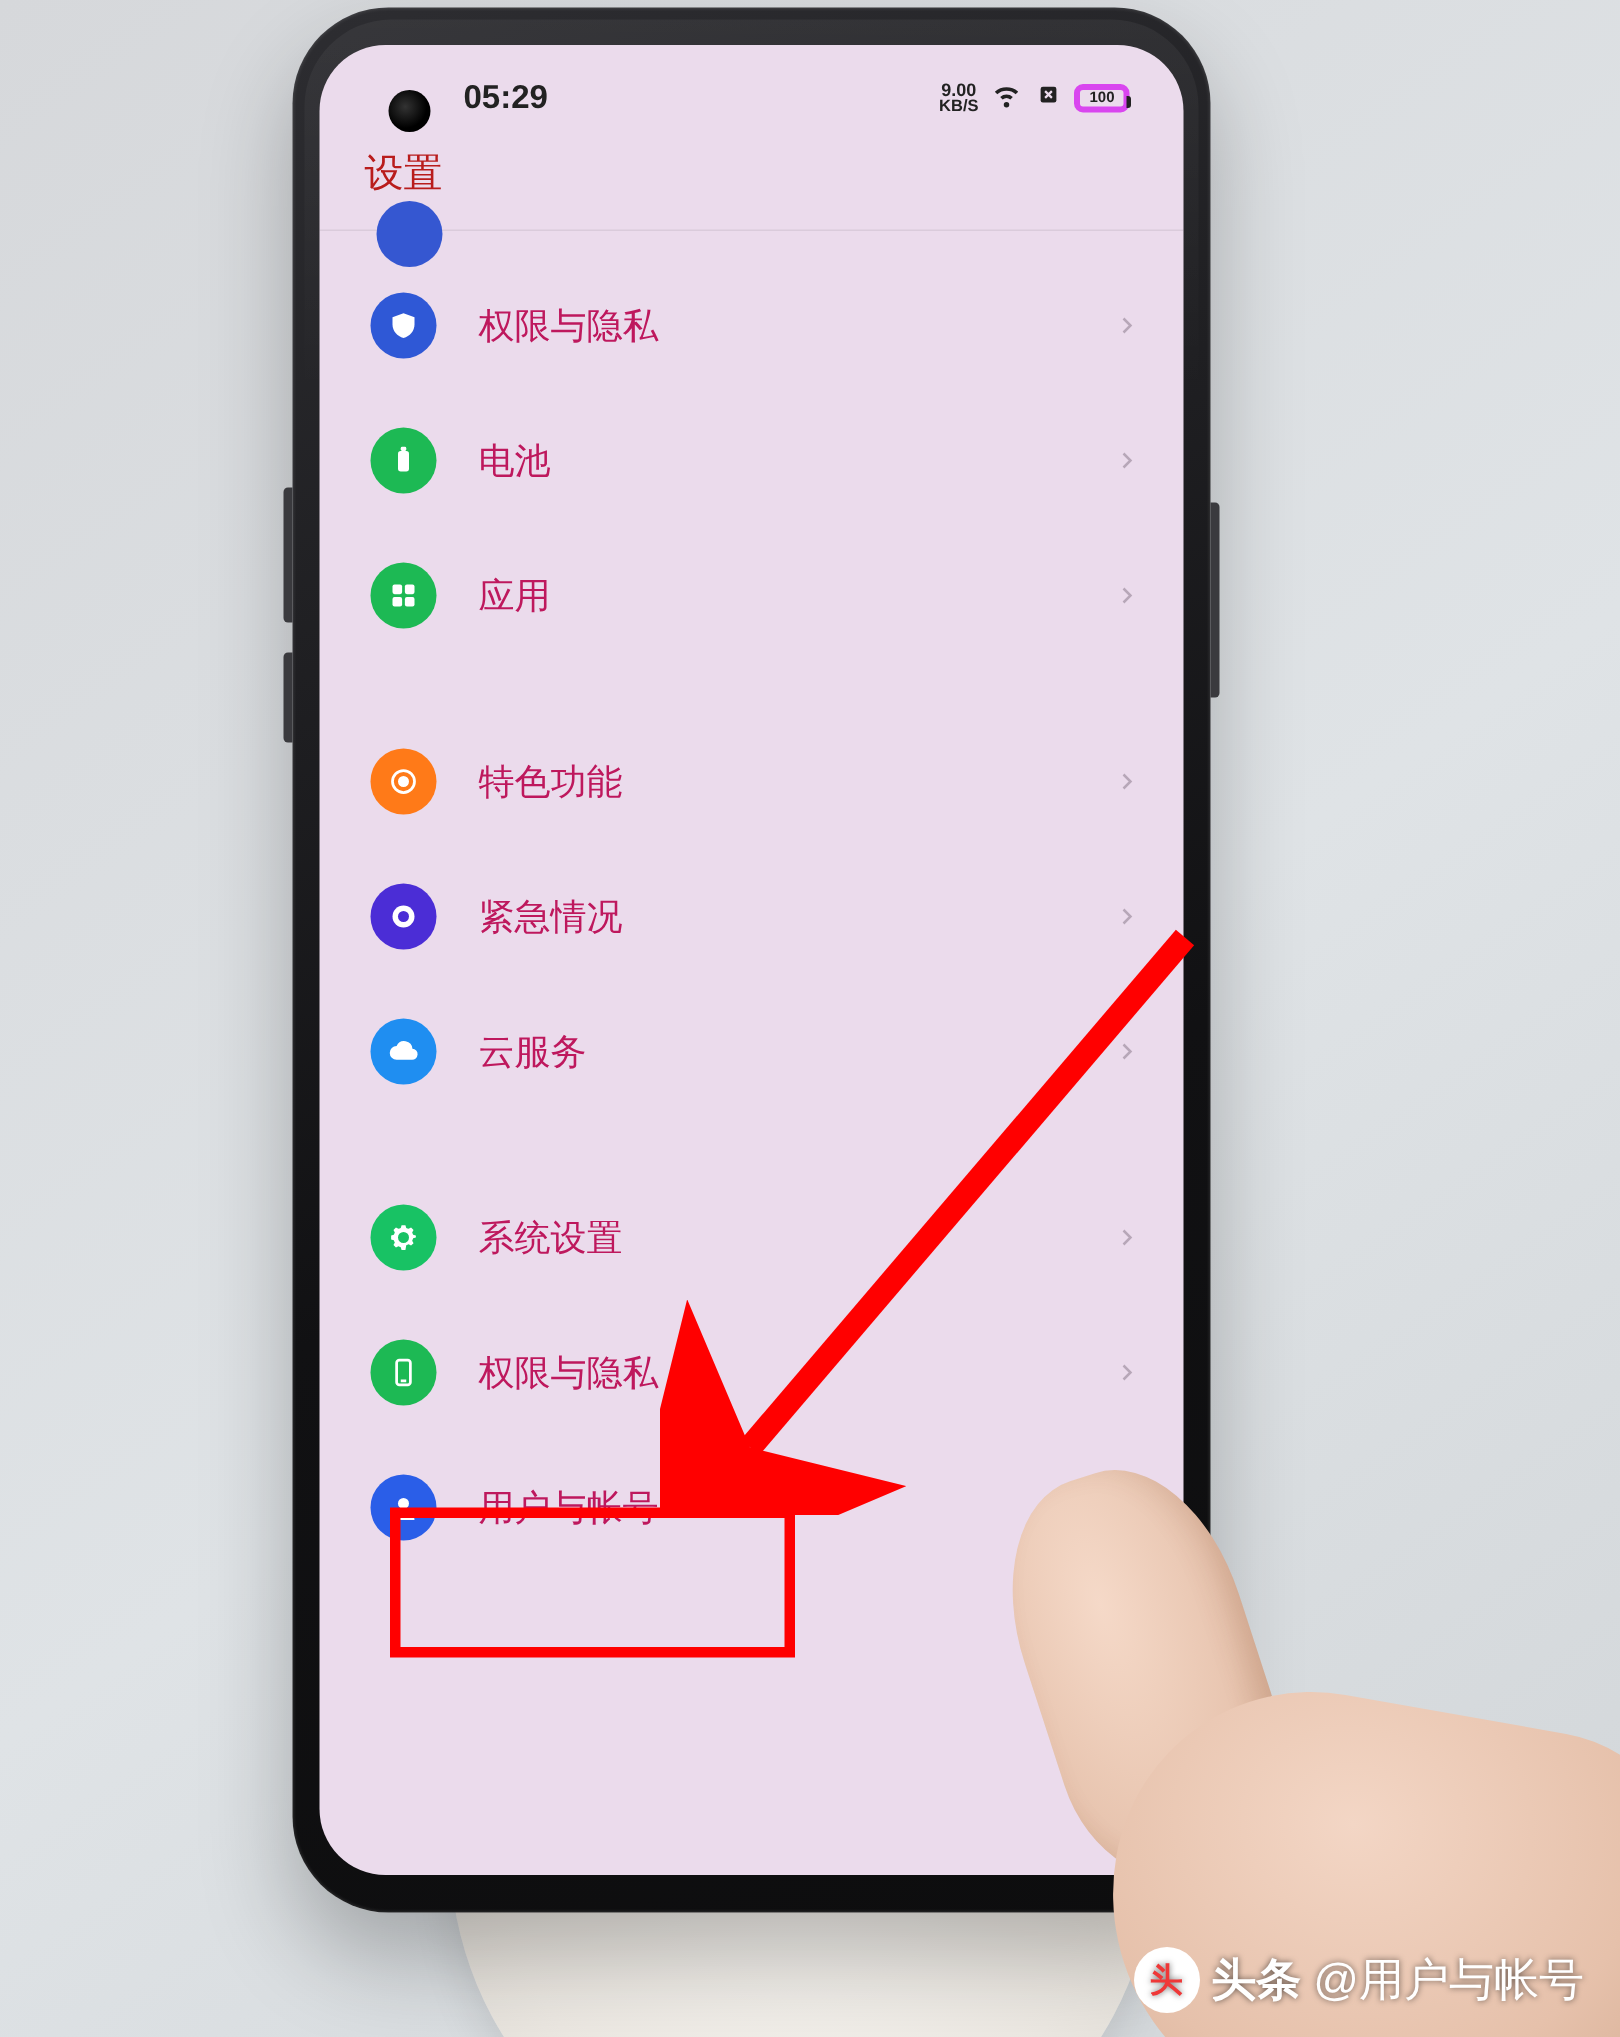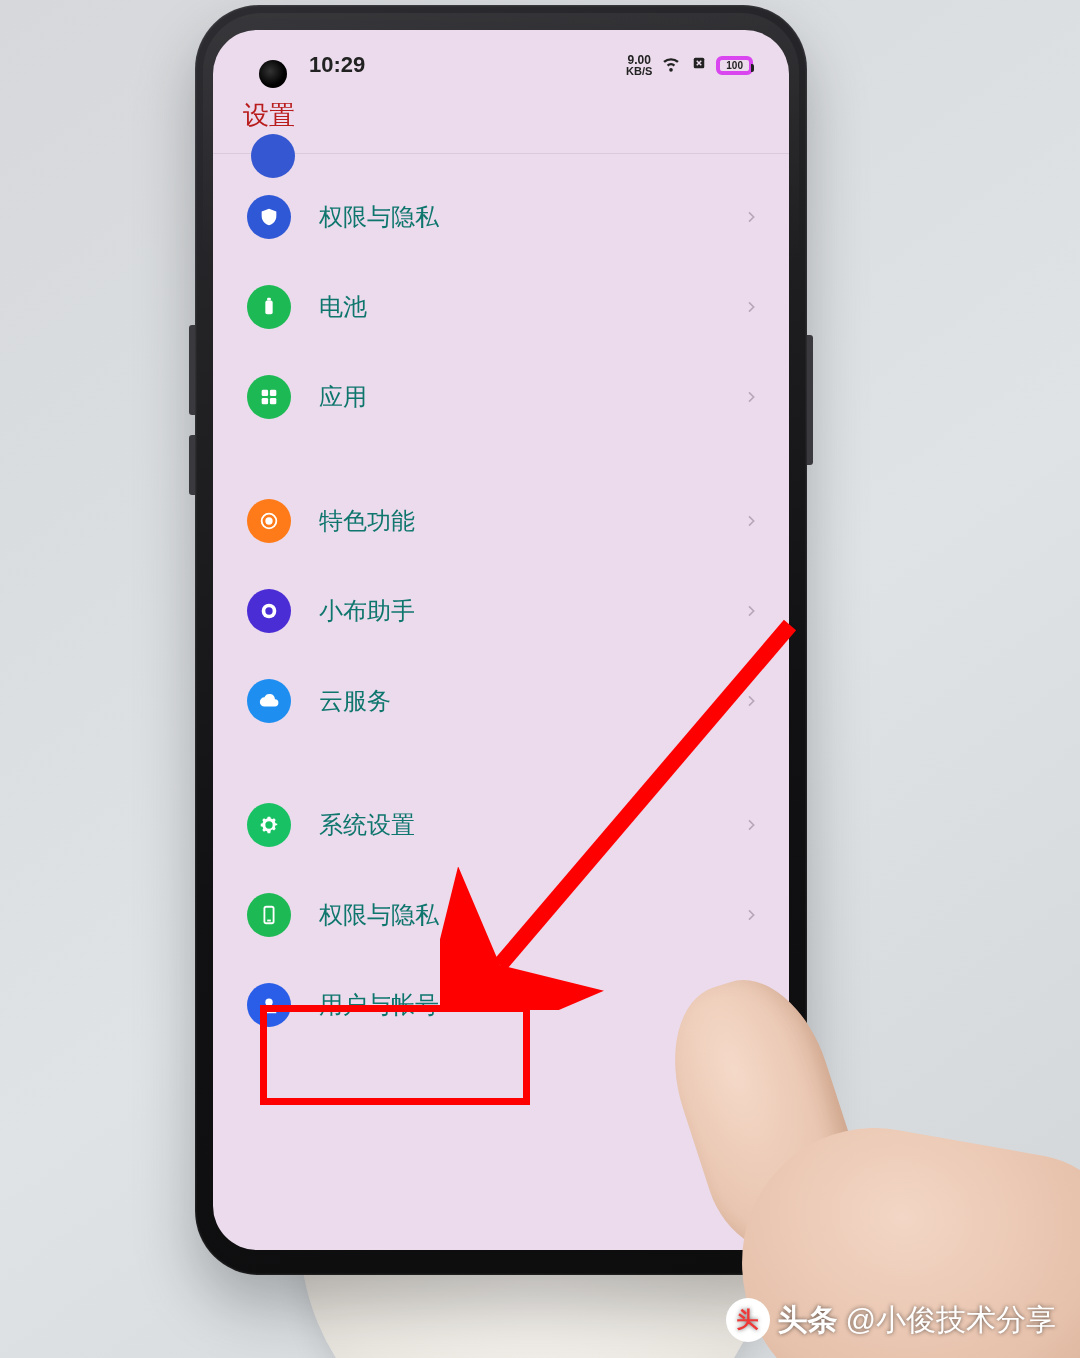--- a/index.html
+++ b/index.html
@@ -15,21 +15,21 @@
 .batt{border:4px solid #d946ef;border-radius:6px;padding:0 6px;font-size:10px;font-weight:700;position:relative}
 .batt:after{content:"";position:absolute;right:-5px;top:4px;width:3px;height:8px;background:#222;border-radius:0 2px 2px 0}
 .header{padding:2px 28px 20px 30px;font-size:26px;font-weight:500;color:#b91c1c;border-bottom:1px solid rgba(0,0,0,.07)}
 .peek{height:18px;position:relative}
 .peek:after{content:"";position:absolute;left:38px;top:-20px;width:44px;height:44px;border-radius:50%;background:#3557d1}
 .list{padding:0 0 0 0}
 .group-gap{height:34px}
 .item{display:flex;align-items:center;height:90px;padding:0 30px 0 34px;position:relative}
 .ico{width:44px;height:44px;border-radius:50%;display:flex;align-items:center;justify-content:center;flex:0 0 44px;margin-right:28px;color:#fff}
 .ico svg{width:22px;height:22px;display:block}
-.label{flex:1;font-size:24px;color:#0f766e;font-weight:400}
+.label{flex:1;font-size:24px;color:#be185d;font-weight:400}
 .chev{color:#b7a7b8}
 .chev svg{width:16px;height:16px;display:block}
 .hl{position:absolute;border:7px solid #ff0000;box-sizing:border-box;pointer-events:none}
 .arrow{position:absolute;pointer-events:none}
 .watermark{position:absolute;right:24px;bottom:16px;display:flex;align-items:center;gap:8px;color:#fff;font-size:30px;text-shadow:0 0 4px rgba(0,0,0,.6)}
 .wm-logo{width:44px;height:44px;border-radius:50%;background:#fff;display:flex;align-items:center;justify-content:center;color:#ef3838;font-weight:900;font-size:22px}
 .charger{position:absolute;left:300px;bottom:-110px;width:470px;height:470px;border-radius:50%;background:radial-gradient(circle,#f8f6f2 0%,#ece8e2 60%,#dedad3 100%);box-shadow:0 10px 30px rgba(0,0,0,.1)}
 .finger{position:absolute;right:0;bottom:0;width:540px;height:440px;pointer-events:none}
 .finger .f1{position:absolute;left:150px;top:60px;width:150px;height:280px;background:radial-gradient(ellipse at 40% 30%,#f5d9c8 0%,#e8c5b0 60%,#d2a98f 100%);border-radius:75px 75px 85px 85px/120px 120px 100px 100px;transform:rotate(-18deg);box-shadow:inset -10px -8px 20px rgba(120,60,30,.15)}
 .finger .palm{position:absolute;right:-40px;bottom:-60px;width:380px;height:280px;background:radial-gradient(ellipse at 40% 30%,#f3d6c5 0%,#e6c1ab 60%,#d2a98f 100%);border-radius:160px 120px 60px 180px;transform:rotate(10deg)}
@@ -45,21 +45,21 @@
 
   <div class="phone">
     <div class="btn-l"></div>
     <div class="btn-l2"></div>
     <div class="btn-r"></div>
 
     <div class="screen">
       <div class="camera"></div>
 
       <div class="statusbar">
-        <span>10:29</span>
+        <span>05:29</span>
         <div class="status-right">
           <div class="kb">
             <div>9.00</div>
             <div>KB/S</div>
           </div>
           <span>
             <svg viewBox="0 0 24 24" width="22" height="22" fill="#222">
                 <path d="M12 18.5a2 2 0 100 4 2 2 0 000-4zm-4.6-3.6a7 7 0 019.2 0l-1.8 1.9a4.4 4.4 0 00-5.6 0zM3.5 11a13 13 0 0117 0l-1.8 1.9a10.4 10.4 0 00-13.4 0z"></path>
               </svg>
           </span>
@@ -143,21 +143,21 @@
             </div>
         </div>
 
         <div class="item">
           <div class="ico" style="background:#4b2dd6">
             <svg viewBox="0 0 24 24" fill="#fff">
                 <circle cx="12" cy="12" r="8"></circle>
                 <circle cx="12" cy="12" r="4" fill="#4b2dd6"></circle>
               </svg>
           </div>
-          <div class="label">小布助手</div>
+          <div class="label">紧急情况</div>
           <div class="chev">
               <svg viewBox="0 0 24 24" fill="none" stroke="currentColor" stroke-width="2.5">
                 <path d="M9 5l7 7-7 7"></path>
               </svg>
             </div>
         </div>
 
         <div class="item">
           <div class="ico" style="background:#1f8ef1">
             <svg viewBox="0 0 24 24" fill="#fff">
@@ -234,15 +234,15 @@
   </svg>
 
   <div class="finger">
     <div class="f1"></div>
     <div class="palm"></div>
   </div>
 
   <div class="watermark">
     <div class="wm-logo">头</div>
     <span style="font-weight:700">头条</span>
-    <span>@小俊技术分享</span>
+    <span>@用户与帐号</span>
   </div>
 </div>
 
 </body></html>

